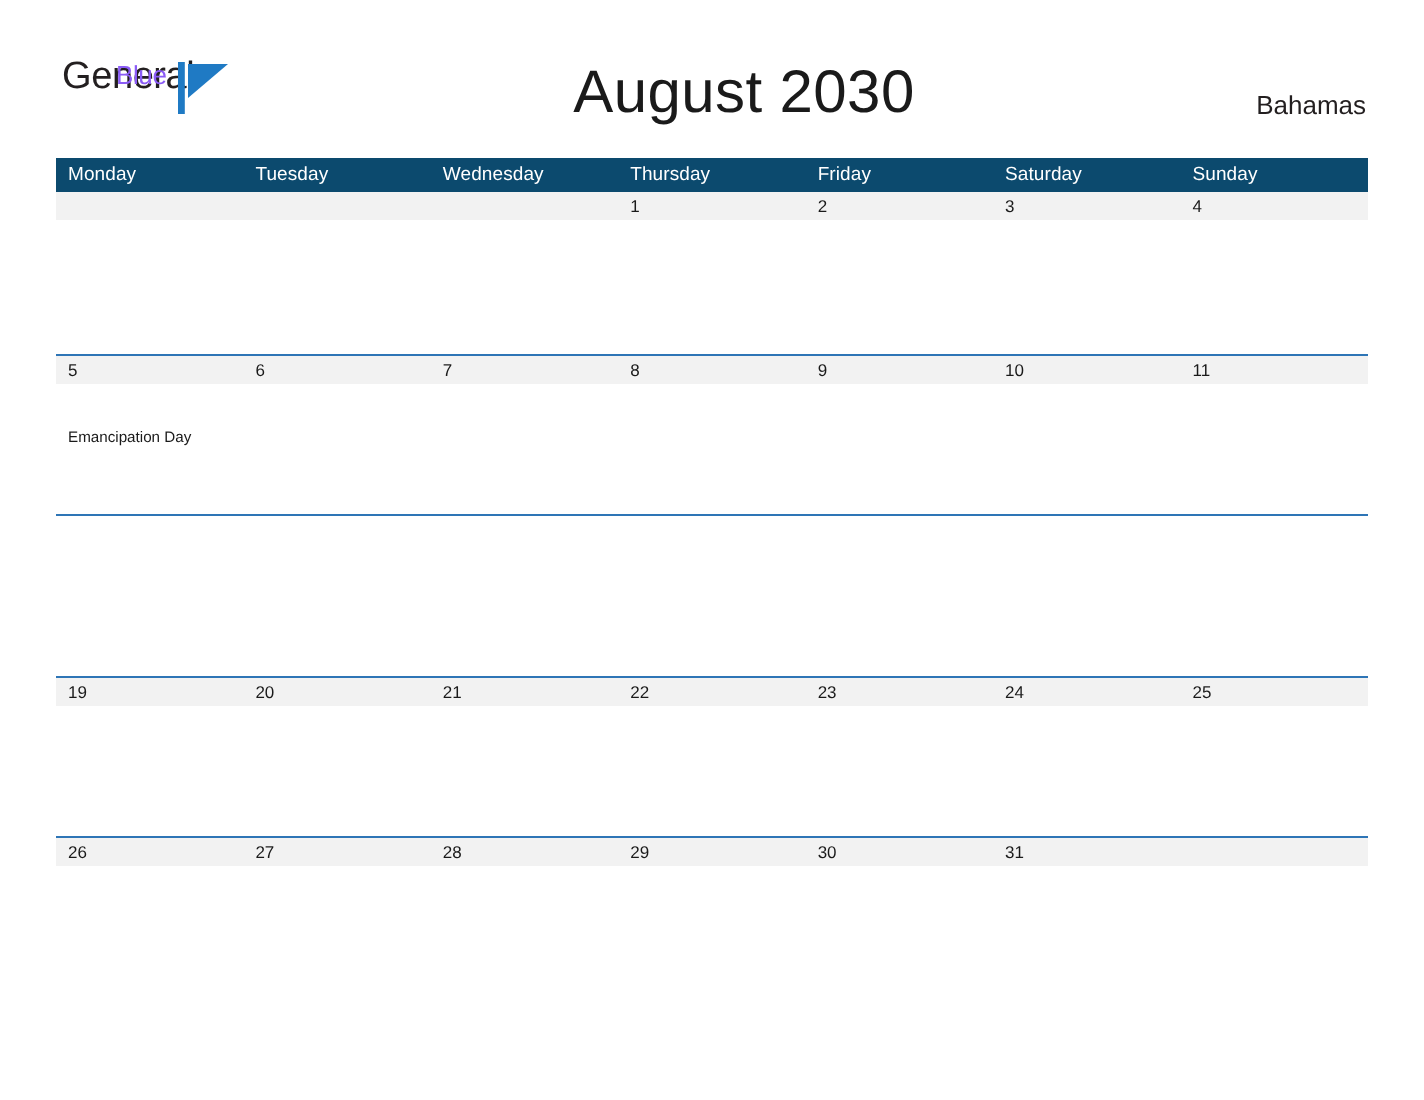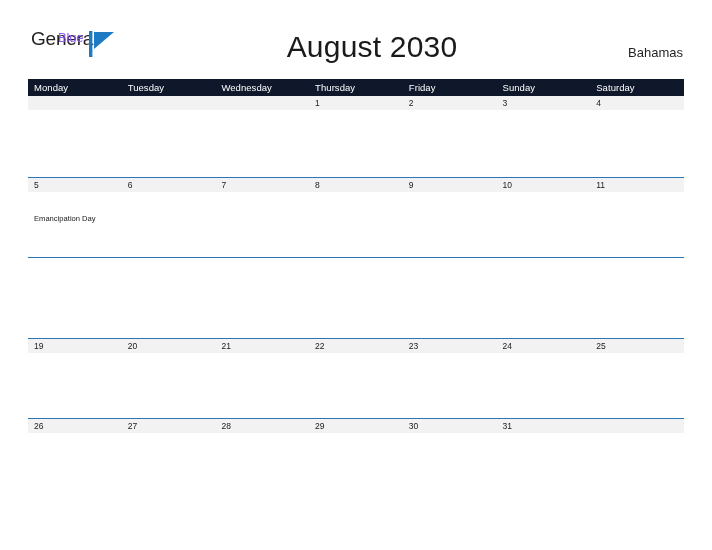--- a/index.html
+++ b/index.html
@@ -96,21 +96,21 @@
     position: absolute;
     left: 28px;
     top: 79px;
     width: 656px;
   }
 
   .weekday-row {
     display: flex;
     width: 656px;
     height: 17px;
-    background: #0f172a;
+    background: #0c4a6e;
   }
   .weekday-cell {
     width: 93.714px;
     height: 17px;
     box-sizing: border-box;
     padding-left: 6px;
     display: flex;
     align-items: center;
     color: #ffffff;
     font-size: 9.5px;
@@ -192,22 +192,22 @@
   </div>
 
   <div class="calendar">
 
     <div class="weekday-row">
       <div class="weekday-cell">Monday</div>
       <div class="weekday-cell">Tuesday</div>
       <div class="weekday-cell">Wednesday</div>
       <div class="weekday-cell">Thursday</div>
       <div class="weekday-cell">Friday</div>
+      <div class="weekday-cell">Saturday</div>
       <div class="weekday-cell">Sunday</div>
-      <div class="weekday-cell">Saturday</div>
     </div>
 
     <div id="weeks-container">
         <div class="week-row first">
           <div class="daynum-strip">
             <div class="day-cell">
               <div class="day-num"></div>
             </div>
             <div class="day-cell">
               <div class="day-num"></div>

